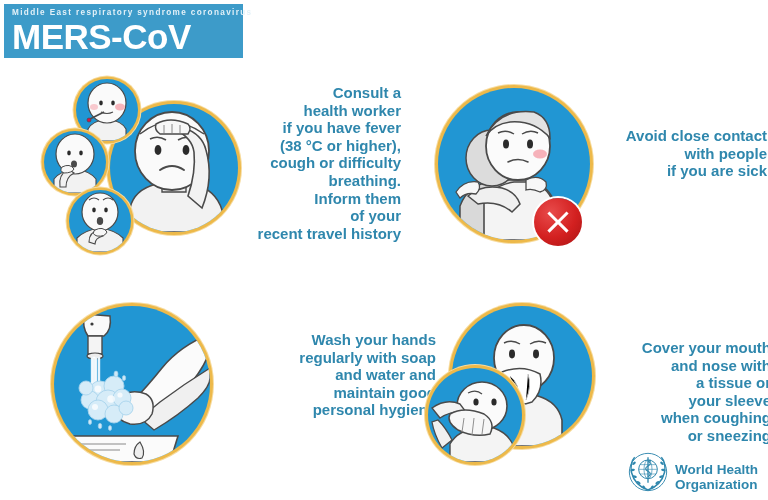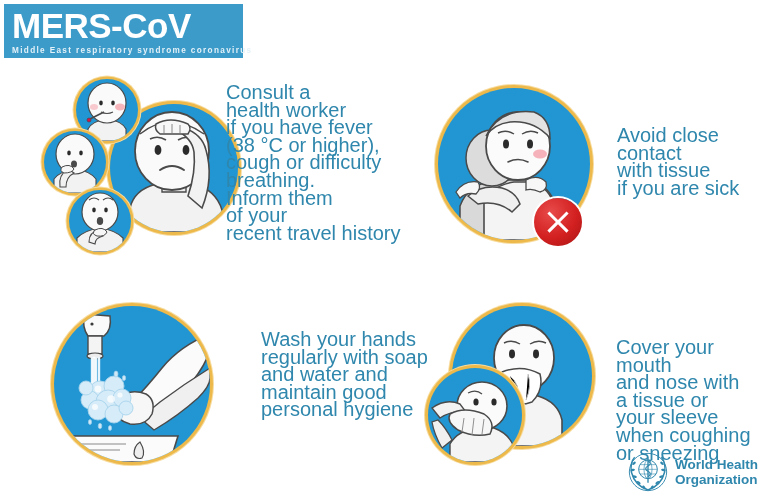--- a/index.html
+++ b/index.html
@@ -39,24 +39,25 @@
     line-height: 11px;
     white-space: nowrap;
   }
 
   
   .panel { position: absolute; }
 
   .panel-text {
     position: absolute;
     color: #2f87ad;
-    font-size: 20px;
-    font-weight: normal;
+    font-size: 15px;
+    font-weight: bold;
     line-height: 17.6px;
     white-space: pre-line;
+    text-align: right;
   }
 
   
   .ring {
     position: absolute;
     border-radius: 50%;
     background: #2196d3;
     box-shadow: 0 0 0 3px #edb94a, 0 0 0 4px #f7dca0;
   }
   .ring.small { box-shadow: 0 0 0 2.5px #edb94a, 0 0 0 3.5px #f7dca0; }
@@ -69,36 +70,36 @@
     border-radius: 50%;
     background: radial-gradient(circle at 35% 30%, #e84b4b 0%, #d32020 55%, #a81414 100%);
     box-shadow: 0 0 0 2px #ffffff;
     display: flex; align-items: center; justify-content: center;
   }
 
   
   #who-logo {
     position: absolute;
     right: 10px; bottom: 8px;
-    display: flex; align-items: center; gap: 7px;
+    display: flex; align-items: flex-end; gap: 7px;
   }
   #who-logo-text {
     color: #2f87ad;
     font-size: 13.5px;
     font-weight: bold;
     line-height: 15px;
     white-space: pre-line;
   }
 </style>
 </head>
 <body>
 
 <div id="header-banner">
+  <div id="banner-subtitle">Middle East respiratory syndrome coronavirus</div>
   <div id="banner-title">MERS-CoV</div>
-  <div id="banner-subtitle">Middle East respiratory syndrome coronavirus</div>
 </div>
 
 <div class="panel">
 
   <div class="ring" style="left:110px; top:104px; width:128px; height:128px;">
     <div class="ring-inner">
       <svg viewBox="0 0 128 128" width="128" height="128">
 
         <path d="M20 128 L20 104 Q24 86 46 80 L84 80 Q106 86 112 106 L112 128 Z" fill="#f2f2f2" stroke="#4a4a4a" stroke-width="1.6"></path>
 
@@ -211,21 +212,21 @@
     </div>
   </div>
 
   <div id="no-contact-badge" style="left:534px; top:198px;">
     <svg viewBox="0 0 48 48" width="34" height="34">
       <path d="M12 9 L24 21 L36 9 L39 12 L27 24 L39 36 L36 39 L24 27 L12 39 L9 36 L21 24 L9 12 Z" fill="#ffffff"></path>
     </svg>
   </div>
 
   <div class="panel-text" style="left:617px; top:127px; width:150px;">Avoid close contact
-with tissue
+with people
 if you are sick</div>
 </div>
 
 <div class="panel">
 
   <div class="ring" style="left:54px; top:306px; width:156px; height:156px;">
     <div class="ring-inner">
       <svg viewBox="0 0 156 156" width="156" height="156">
 
         <path d="M30 8 Q28 22 34 30 L50 30 Q58 24 56 10 Z" fill="#fafafa" stroke="#4a4a4a" stroke-width="1.5"></path>

